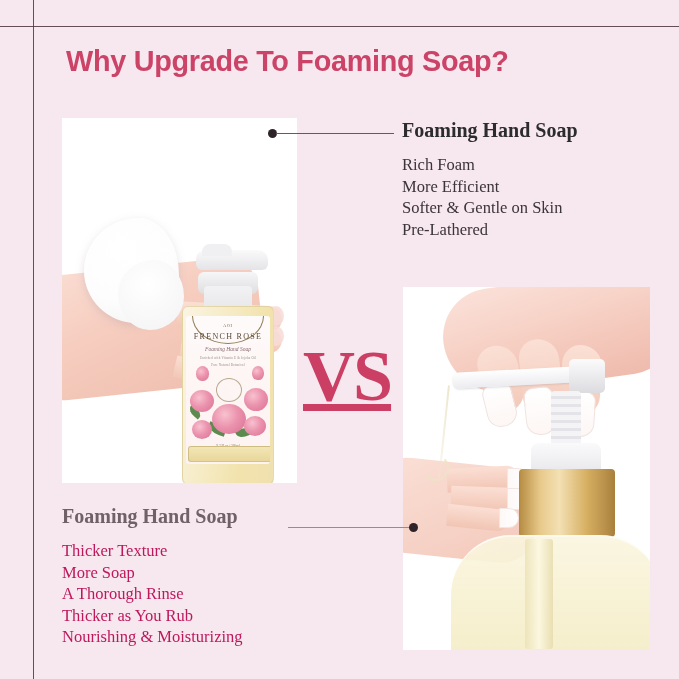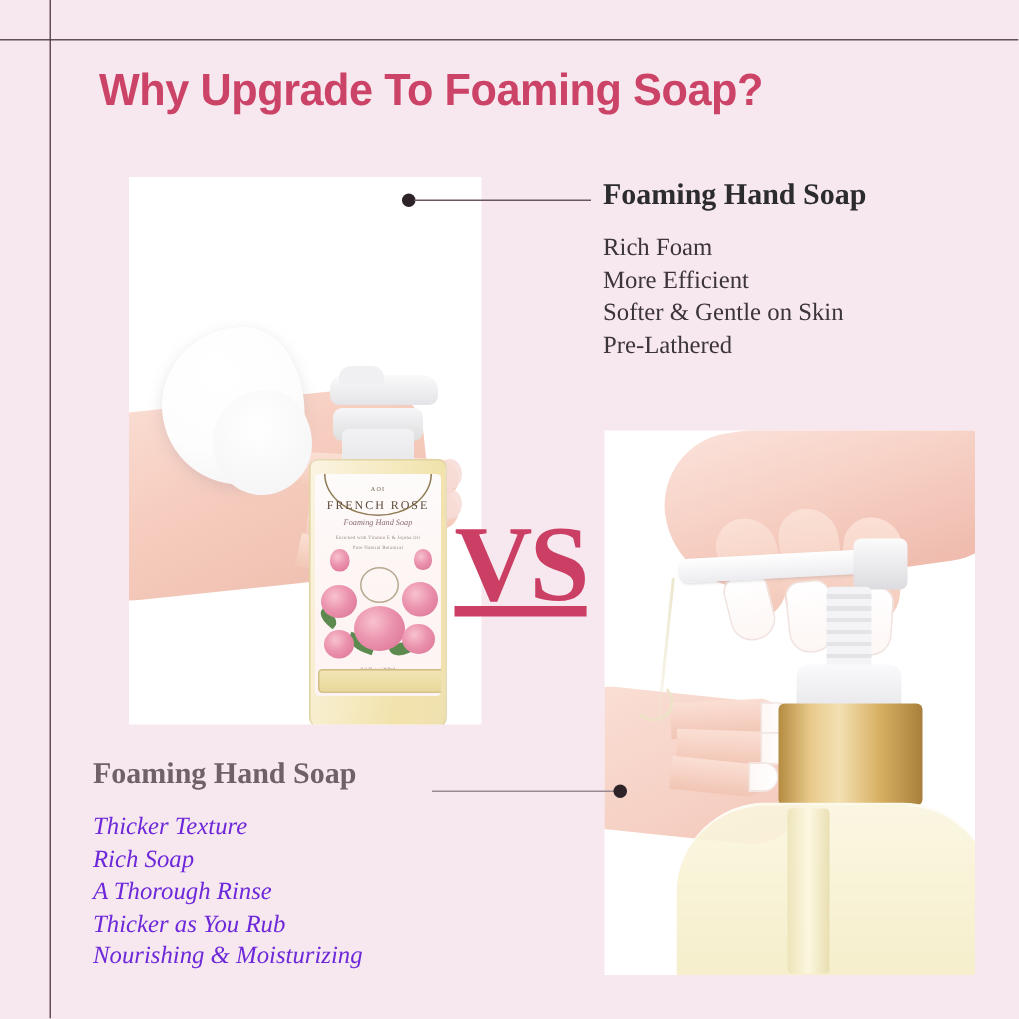--- a/index.html
+++ b/index.html
@@ -33,21 +33,21 @@
     transform-origin:left center;
     white-space:nowrap;
   }
 
   
   .photo {
     position:absolute;
     background:#ffffff;
     overflow:hidden;
   }
-  .photo-top   { left:62px;  top:118px; width:235px; height:365px;margin-left:24px; }
+  .photo-top   { left:62px;  top:118px; width:235px; height:365px; }
   .photo-bot   { left:403px; top:287px; width:247px; height:363px; }
 
   
   .hand-palm {
     position:absolute; left:-60px; top:150px;
     width:260px; height:125px;
     background:linear-gradient(160deg,#fbe0d6 0%,#f6cdbf 45%,#eebdad 100%);
     border-radius:120px 60px 70px 110px;
     transform:rotate(-6deg);
   }
@@ -291,21 +291,21 @@
 
   
   .block-bot { position:absolute; left:62px; top:505px; width:300px; }
   .head-bot {
     font-family:"Liberation Serif", serif;
     font-weight:bold; font-size:20px; color:#706068;
     white-space:nowrap;
   }
   .list-bot {
     margin-top:12px; list-style:none;
-    font-size:16.5px; color:#6d28d9; line-height:21.5px;font-style:italic;
+    font-size:16.5px; color:#be185d; line-height:21.5px;
   }
 
   
   .connector { position:absolute; height:1px; background:#6b5560; }
   .conn-top { left:276px; top:133px; width:118px; }
   .conn-bot { left:288px; top:527px; width:125px; background:#9a8892; }
   .dot { position:absolute; width:9px; height:9px; border-radius:50%; background:#2e2329; }
   .dot-top { left:268px; top:129px; }
   .dot-bot { left:409px; top:523px; }
 </style>
@@ -401,18 +401,18 @@
     <li>More Efficient</li>
     <li>Softer &amp; Gentle on Skin</li>
     <li>Pre-Lathered</li>
   </ul>
 </div>
 
 <div class="block-bot">
   <div class="head-bot">Foaming Hand Soap</div>
   <ul class="list-bot">
     <li>Thicker Texture</li>
-    <li>Rich Soap</li>
+    <li>More Soap</li>
     <li>A Thorough Rinse</li>
     <li>Thicker as You Rub</li>
     <li>Nourishing &amp; Moisturizing</li>
   </ul>
 </div>
 
 </body></html>

